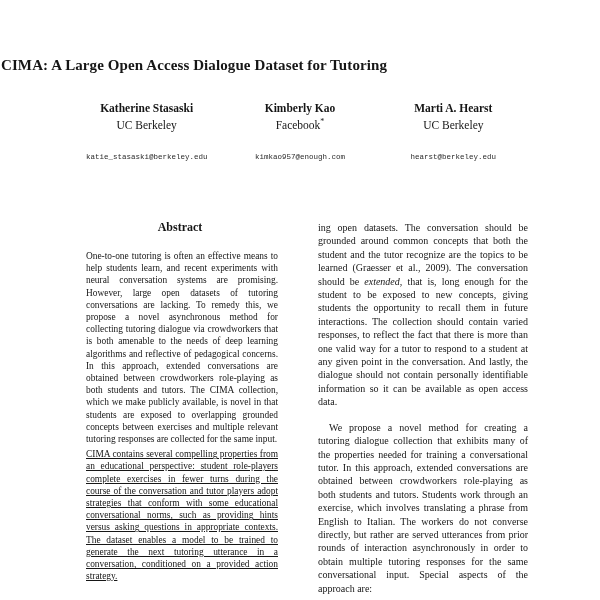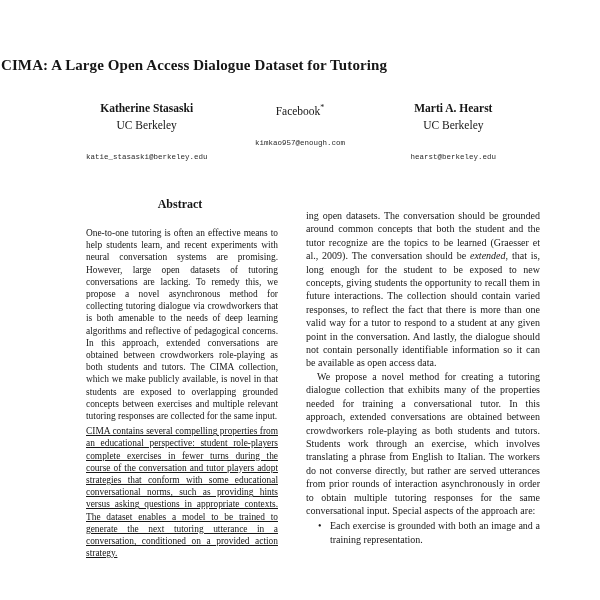--- a/index.html
+++ b/index.html
@@ -26,21 +26,21 @@
     font-size: 15px;
     font-weight: bold;
     letter-spacing: 0.1px;
   }
   .authors {
     position: absolute;
     top: 101px;
     left: 70px;
     width: 460px;
     display: flex;
-    justify-content: flex-end;
+    justify-content: space-between;
   }
   .author {
     flex: 1 1 0;
     text-align: center;
   }
   .author-name {
     font-size: 11.5px;
     font-weight: bold;
     line-height: 14px;
   }
@@ -55,21 +55,21 @@
     margin-top: 20px;
     font-family: "Liberation Mono", monospace;
     font-size: 7.5px;
     line-height: 10px;
     color: #2b2b2b;
     white-space: nowrap;
   }
   .col-left {
     position: absolute;
     left: 63px;
-    top: 197px;
+    top: 220px;
     width: 234px;
   }
   .abstract-heading {
     text-align: center;
     font-size: 12px;
     font-weight: bold;
     margin: 0 0 11px 0;
   }
   .abstract-par {
     margin: 15px 19px 0 23px;
@@ -84,21 +84,21 @@
   .col-right {
     position: absolute;
     left: 306px;
     top: 209px;
     width: 234px;
     font-size: 10px;
     line-height: 13.4px;
     text-align: justify;
   }
   .body-par {
-    margin: 0;
+    margin: 12px;
   }
   .body-par.indented {
     text-indent: 11px;
   }
   .bullet-list {
     list-style: none;
     margin: 2px 0 0 0;
     padding: 0;
   }
   .bullet-item {
@@ -121,20 +121,21 @@
 
   <div class="authors">
 
     <div class="author">
       <div class="author-name">Katherine Stasaski</div>
       <div class="author-affil"><span>UC Berkeley</span><sup></sup></div>
       <div class="author-email">katie_stasaski@berkeley.edu</div>
     </div>
 
     <div class="author">
+      <div class="author-name">Kimberly Kao</div>
       <div class="author-affil"><span>Facebook</span><sup>*</sup></div>
       <div class="author-email">kimkao957@enough.com</div>
     </div>
 
     <div class="author">
       <div class="author-name">Marti A. Hearst</div>
       <div class="author-affil"><span>UC Berkeley</span><sup></sup></div>
       <div class="author-email">hearst@berkeley.edu</div>
     </div>
 

